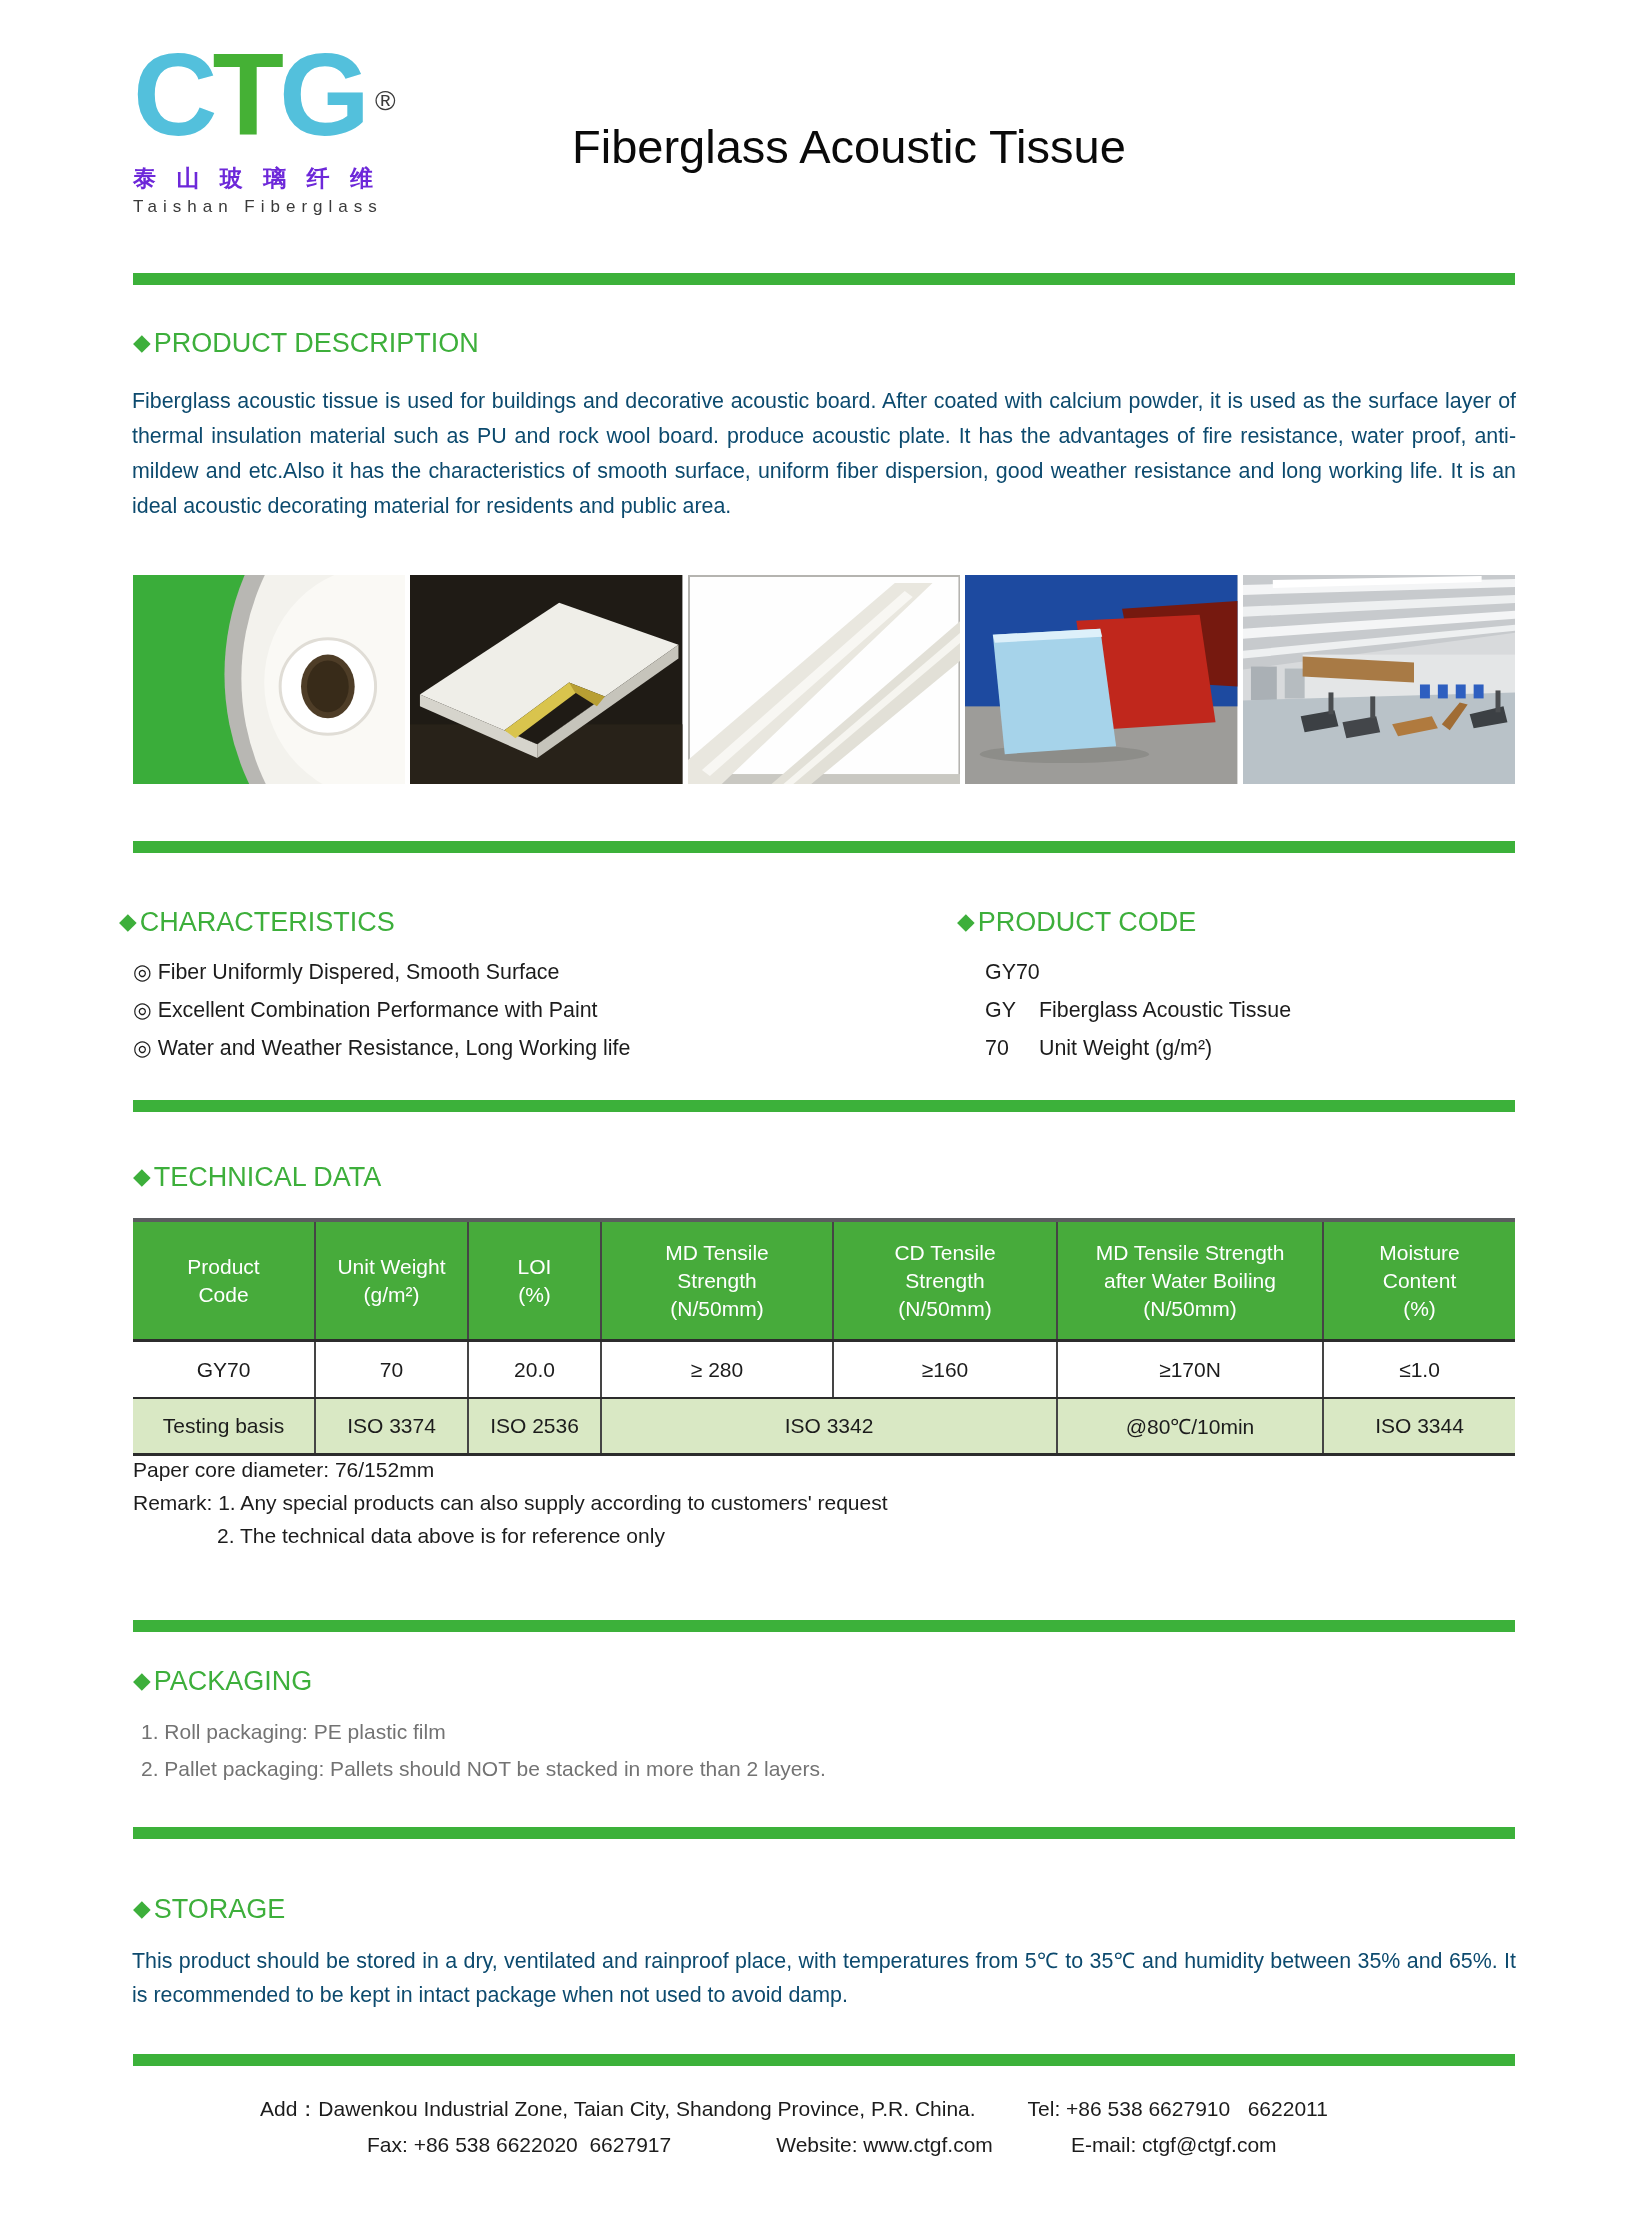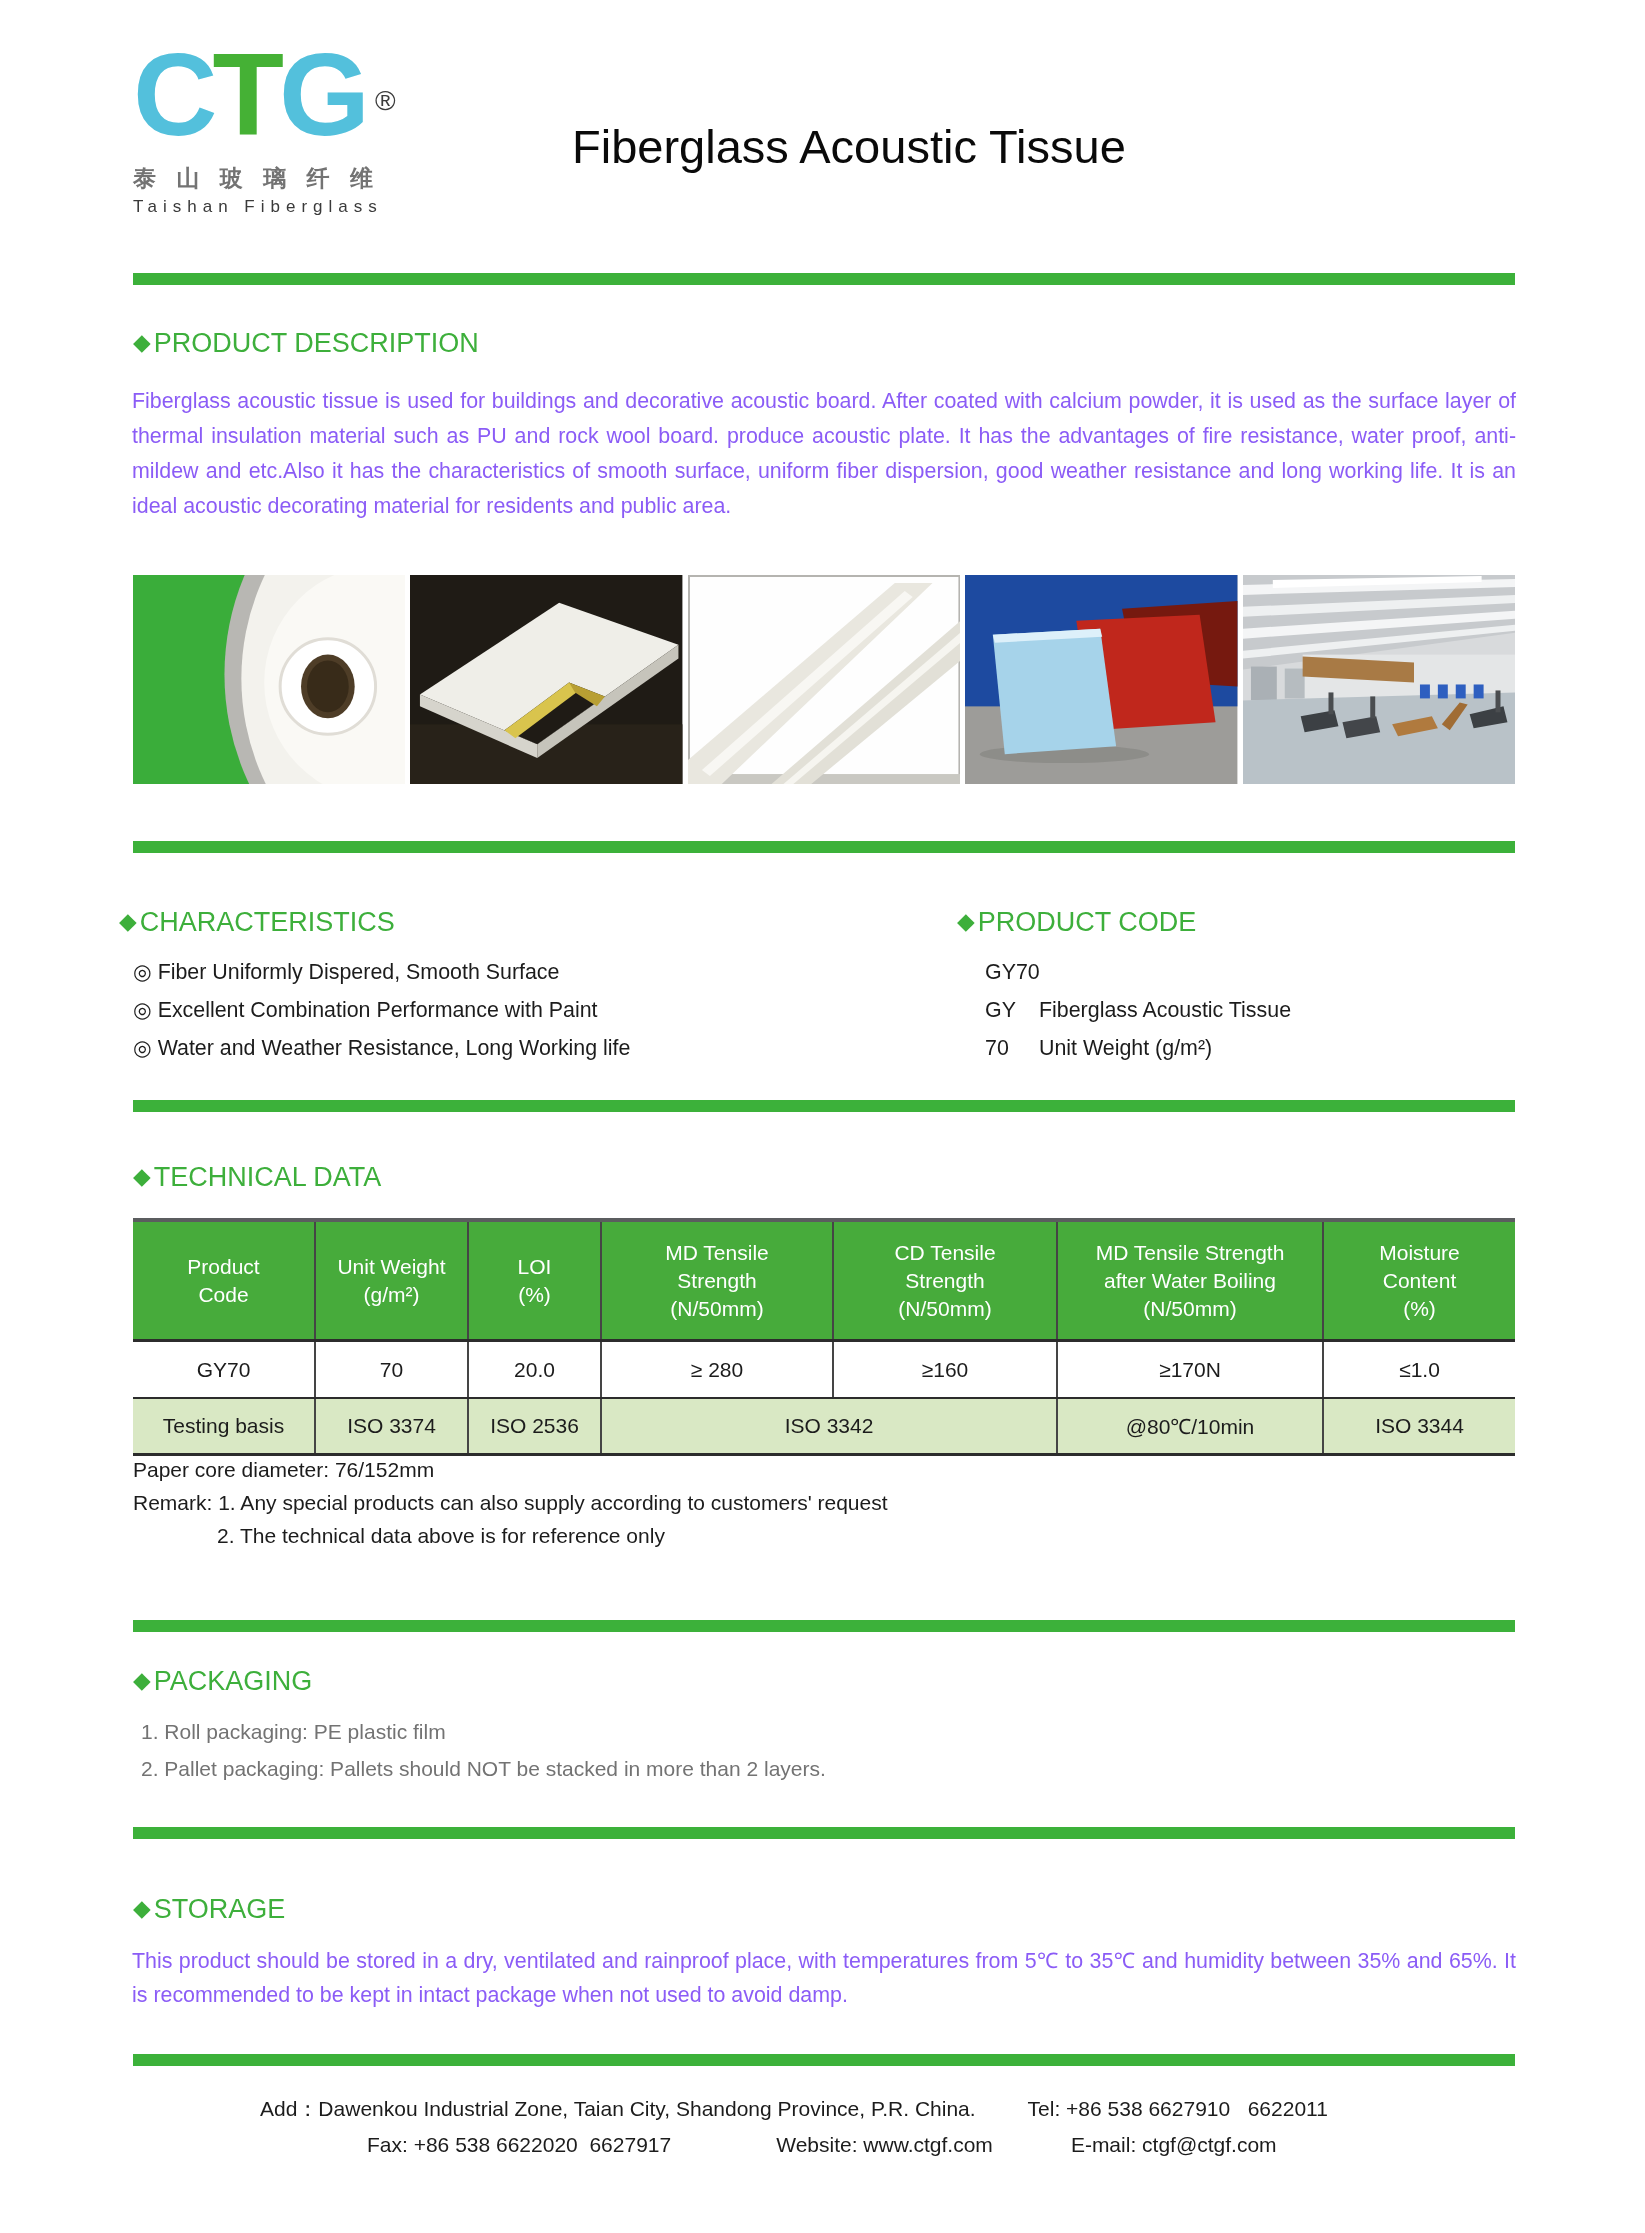--- a/index.html
+++ b/index.html
@@ -5,32 +5,32 @@
   html,body { margin:0; padding:0; background:#ffffff; }
   .page { position:relative; width:1646px; height:2234px; background:#ffffff;
           font-family:"Liberation Sans", sans-serif; color:#1a1a1a; overflow:hidden; }
 
   
   .logo { position:absolute; left:133px; top:36px; }
   .logo-word { font-weight:bold; font-size:117px; line-height:117px; letter-spacing:-5px;text-align:right; }
   .logo-c, .logo-g { color:#53c0dc; }
   .logo-t { color:#45b135; }
   .logo-reg { font-size:28px; color:#3c3c3c; vertical-align:top; position:relative; top:6px; left:10px; letter-spacing:0; font-weight:normal; }
-  .logo-cn { margin-top:10px; font-size:23px; font-weight:bold; color:#737373; letter-spacing:7px; }
+  .logo-cn { margin-top:10px; font-size:23px; font-weight:bold; color:#6d28d9; letter-spacing:7px; }
   .logo-en { margin-top:3px; font-size:17px; color:#3a3a3a; letter-spacing:6px; }
 
   .doc-title { position:absolute; left:572px; top:119px; font-size:47px; color:#0a0a0a; }
 
   .divider { position:absolute; left:133px; width:1382px; height:12px; background:#3cb13a; }
 
   .sec-h { position:absolute; font-size:27px; color:#3daf3b; }
   .sec-h .diamond { font-size:23px; margin-right:3px; position:relative; top:-2px; }
 
   .body-text { position:absolute; left:132px; width:1384px; font-size:21.4px; line-height:35px;
-               text-align:justify; color:#8b5cf6; }
+               text-align:justify; color:#0c4a6e; }
 
   
   .photos { position:absolute; left:133px; top:575px; width:1382px; height:209px; display:flex; gap:5px; }
   .photo { flex:1; position:relative; overflow:hidden; }
   .photo svg { display:block; width:100%; height:100%; }
 
   
   .char-items { position:absolute; left:133px; top:953px; font-size:21.4px; line-height:38px; color:#1c1c1c; }
   .pc-rows   { position:absolute; left:985px; top:953px; font-size:21.4px; line-height:38px; color:#1c1c1c; }
   .pc-code { display:inline-block; min-width:54px; }

